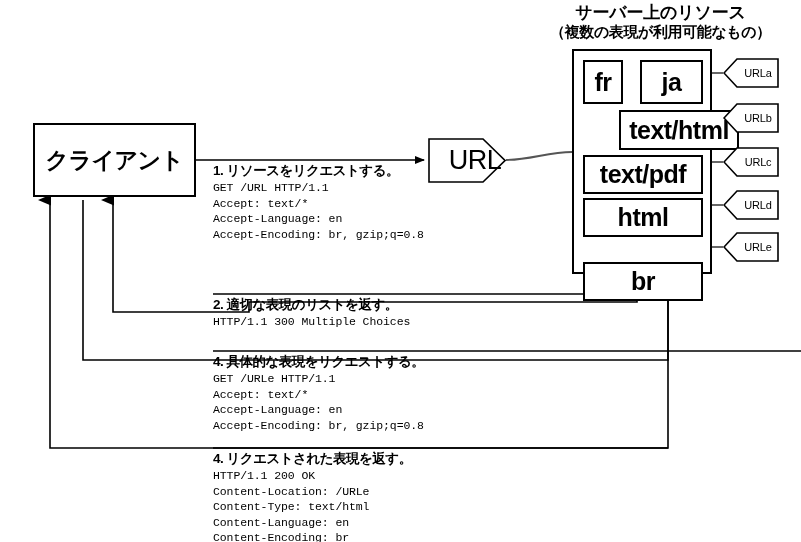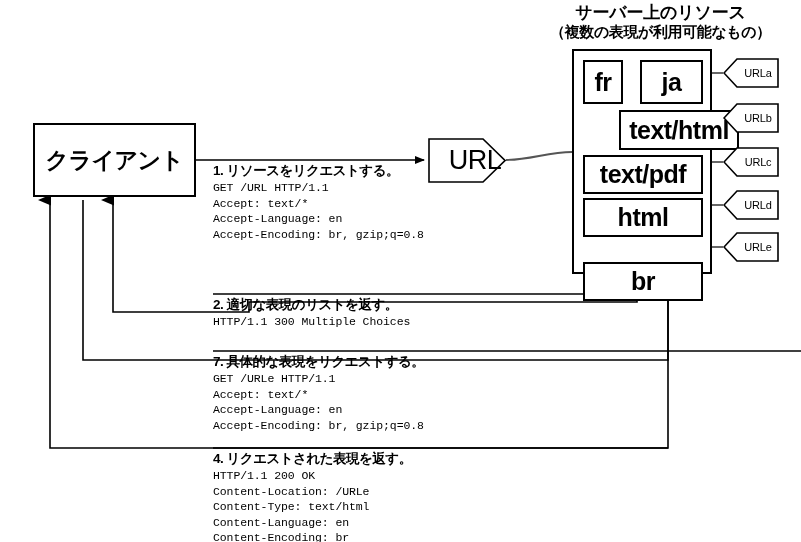--- a/index.html
+++ b/index.html
@@ -244,21 +244,21 @@
 Accept-Language: en
 Accept-Encoding: br, gzip;q=0.8</div>
   </div>
 
   <div class="msg" style="top:297px;">
     <div class="title">2. 適切な表現のリストを返す。</div>
     <div class="code">HTTP/1.1 300 Multiple Choices</div>
   </div>
 
   <div class="msg" style="top:354px;">
-    <div class="title">7. 具体的な表現をリクエストする。</div>
+    <div class="title">4. 具体的な表現をリクエストする。</div>
     <div class="code">GET /URLe HTTP/1.1
 Accept: text/*
 Accept-Language: en
 Accept-Encoding: br, gzip;q=0.8</div>
   </div>
 
   <div class="msg" style="top:451px;">
     <div class="title">4. リクエストされた表現を返す。</div>
     <div class="code">HTTP/1.1 200 OK
 Content-Location: /URLe

